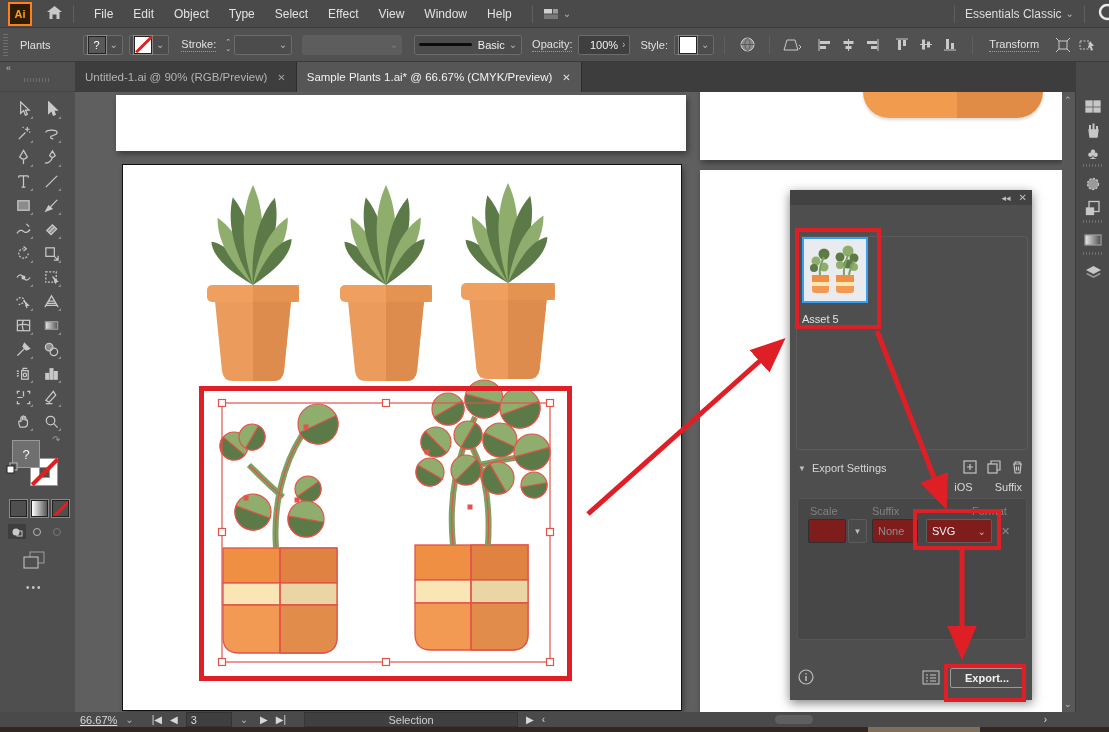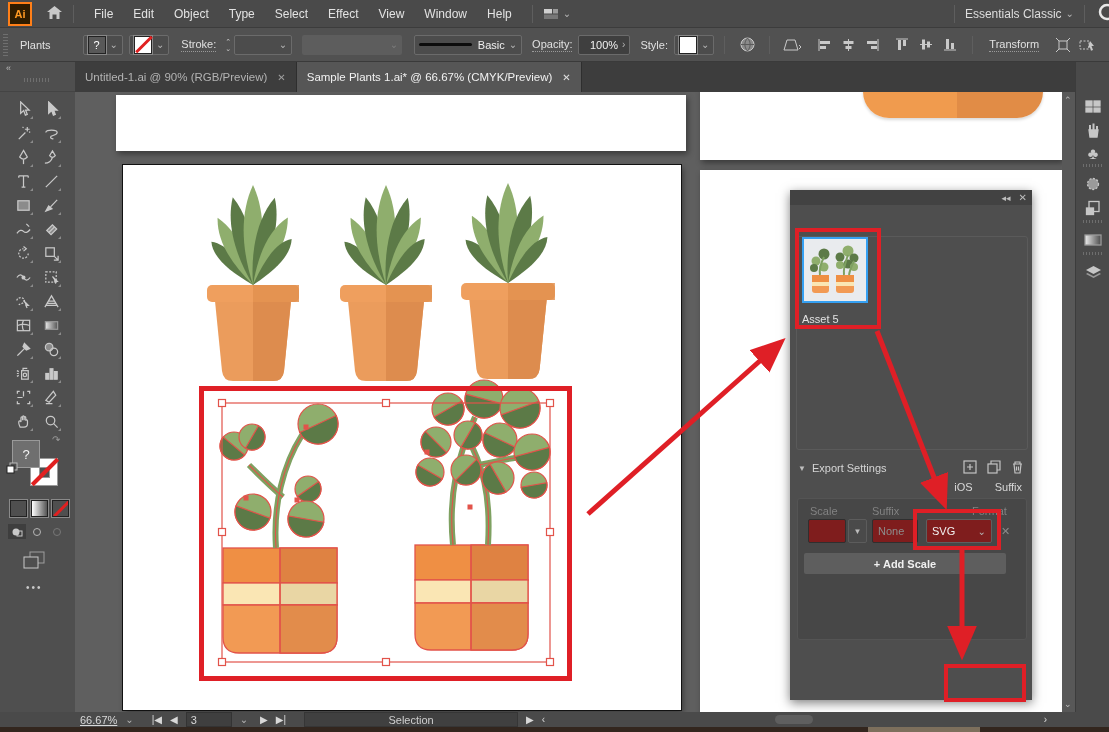--- a/index.html
+++ b/index.html
@@ -673,23 +673,33 @@
     <div class="fld" style="left:10px;width:38px;"></div>
     <div class="fld" style="left:50px;width:19px;justify-content:center;background:#4a4a4a;border-color:#5c5c5c;">
         <span style="font-size:8px;color:#bdbdbd;">▼</span>
       </div>
     <div class="fld" style="left:74px;width:46px;">None</div>
     <div class="fld" id="fmt-dd" style="left:128px;width:66px;">
       <span>SVG</span>
       <span class="chev">⌄</span>
     </div>
     <span style="position:absolute;left:203px;top:26px;color:#8a8a8a;">✕</span>
-    <div id="addscale">+ Add Scale</div>
-  </div>
-
+  </div>
+
+  <div id="panel-foot">
+    <span><svg width="16" height="16" viewBox="0 0 16 16">
+          <circle cx="8" cy="8" r="7" stroke="#bdbdbd" fill="none" stroke-width="1.2"></circle>
+          <path d="M8,7 V12 M8,4.2 V5.4" stroke="#bdbdbd" stroke-width="1.5"></path>
+        </svg></span>
+    <span style="margin-left:auto;"><svg width="18" height="15" viewBox="0 0 18 15">
+          <rect x="1" y="1" width="16" height="13" stroke="#c4c4c4" fill="none"></rect>
+          <path d="M4,5 h2 M8,5 h6 M4,8 h2 M8,8 h6 M4,11 h2 M8,11 h6" stroke="#c4c4c4"></path>
+        </svg></span>
+    <span id="export-btn">Export...</span>
+  </div>
 </div>
 
 <div id="dock">
   <div class="dock-i" style="top:34px;">
       <svg width="16" height="13" viewBox="0 0 16 13">
         <rect x="1" y="1" width="6" height="5" fill="#c7c7c7"></rect>
         <rect x="9" y="1" width="6" height="5" fill="#c7c7c7"></rect>
         <rect x="1" y="8" width="6" height="4" fill="#c7c7c7"></rect>
         <rect x="9" y="8" width="6" height="4" fill="#c7c7c7"></rect>
       </svg>

